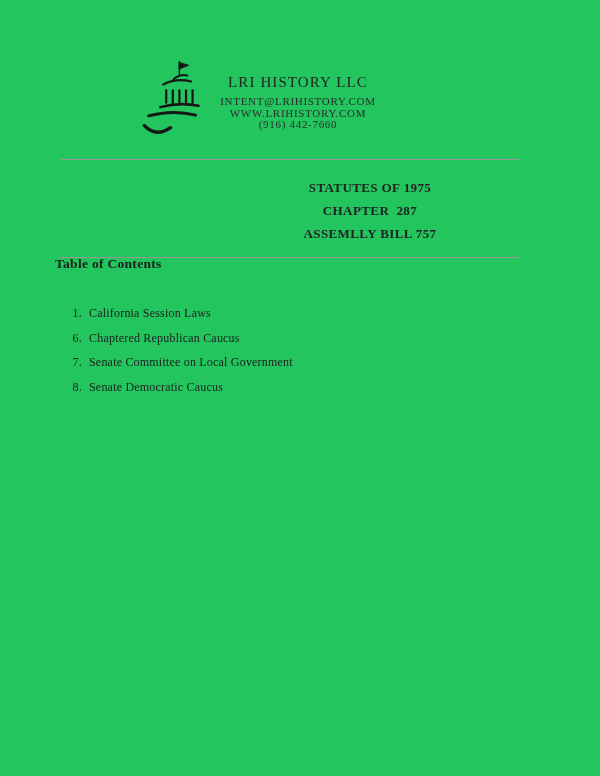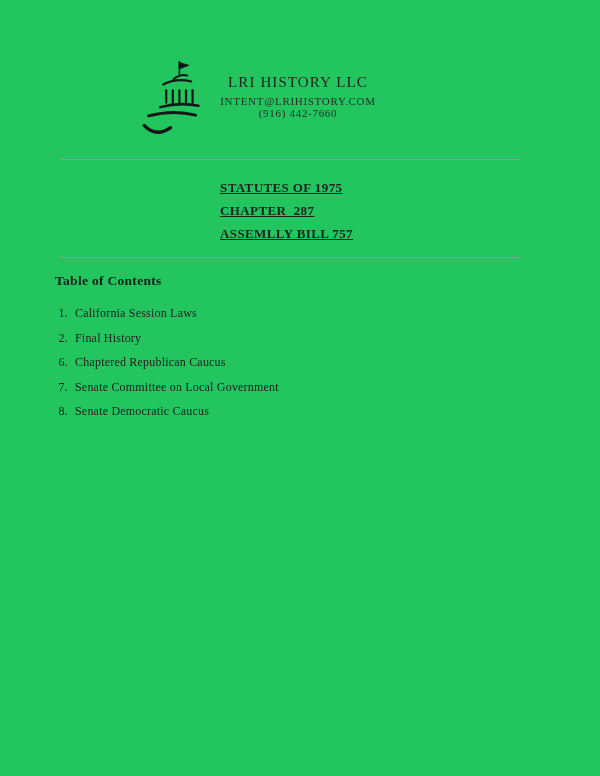--- a/index.html
+++ b/index.html
@@ -60,46 +60,45 @@
   }
   .rule-1 { top: 159px; }
   .rule-2 { top: 257px; }
 
   
   .reference {
     position: absolute;
     left: 220px;
     top: 176px;
     width: 300px;
-    text-align: left;
-    text-decoration: underline;
+    text-align: center;
   }
   .ref-line {
     font-size: 13px;
     font-weight: bold;
     letter-spacing: 0.4px;
     line-height: 23px;
     color: #222222;
     white-space: pre; 
   }
 
   
   .toc-title {
     position: absolute;
     left: 55px;
-    top: 273px;
+    top: 256px;
     margin: 0;
     font-size: 13.5px;
     font-weight: bold;
     letter-spacing: 0.3px;
     color: #1d1d1d;
   }
   .toc-list {
     position: absolute;
-    left: 54px;
+    left: 68px;
     top: 306px;
     margin: 0;
     padding: 0;
     list-style: none;
   }
   .toc-item {
     height: 24.6px;
     font-size: 12px;
     letter-spacing: 0.2px;
     color: #222222;
@@ -138,43 +137,41 @@
 
         <path d="M14 79 q34 -9 64 -1" stroke-width="4"></path>
         <path d="M8 92 q16 17 36 3" stroke-width="4.5"></path>
       </g>
     </svg>
   </div>
 
   <div class="company-block">
     <div class="company">LRI HISTORY LLC</div>
     <div class="contact">INTENT@LRIHISTORY.COM</div>
+    <div class="contact">WWW.LRIHISTORY.COM</div>
     <div class="contact">(916) 442-7660</div>
   </div>
 
   <hr class="rule rule-1">
 
   <div class="reference">
     <div class="ref-line">STATUTES OF 1975</div>
     <div class="ref-line">CHAPTER  287</div>
     <div class="ref-line">ASSEMLLY BILL 757</div>
   </div>
 
   <hr class="rule rule-2">
 
   <h1 class="toc-title">Table of Contents</h1>
 
   <ol class="toc-list">
     <li class="toc-item">
       <span class="num">1.</span><span class="label">California Session Laws</span>
     </li>
     <li class="toc-item">
-      <span class="num">2.</span><span class="label">Final History</span>
-    </li>
-    <li class="toc-item">
       <span class="num">6.</span><span class="label">Chaptered Republican Caucus</span>
     </li>
     <li class="toc-item">
       <span class="num">7.</span><span class="label">Senate Committee on Local Government</span>
     </li>
     <li class="toc-item">
       <span class="num">8.</span><span class="label">Senate Democratic Caucus</span>
     </li>
   </ol>
 

